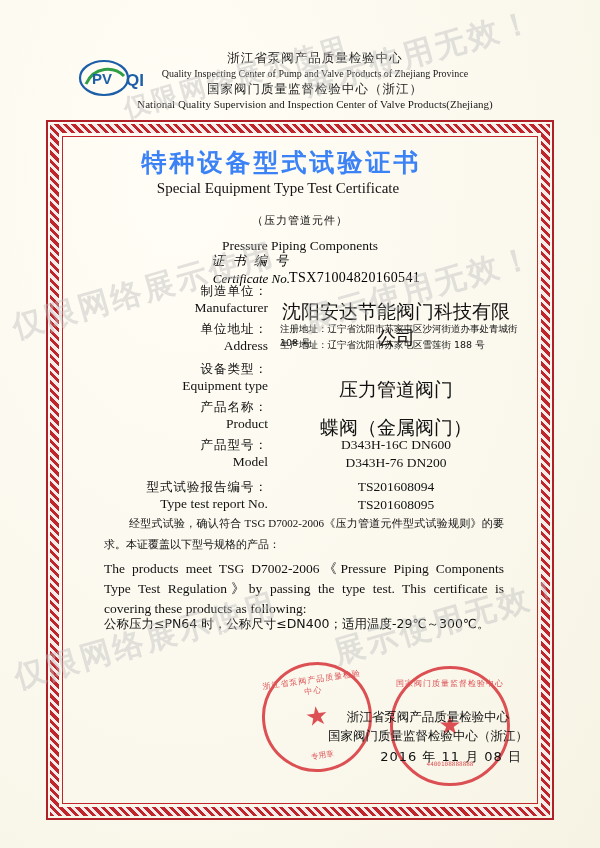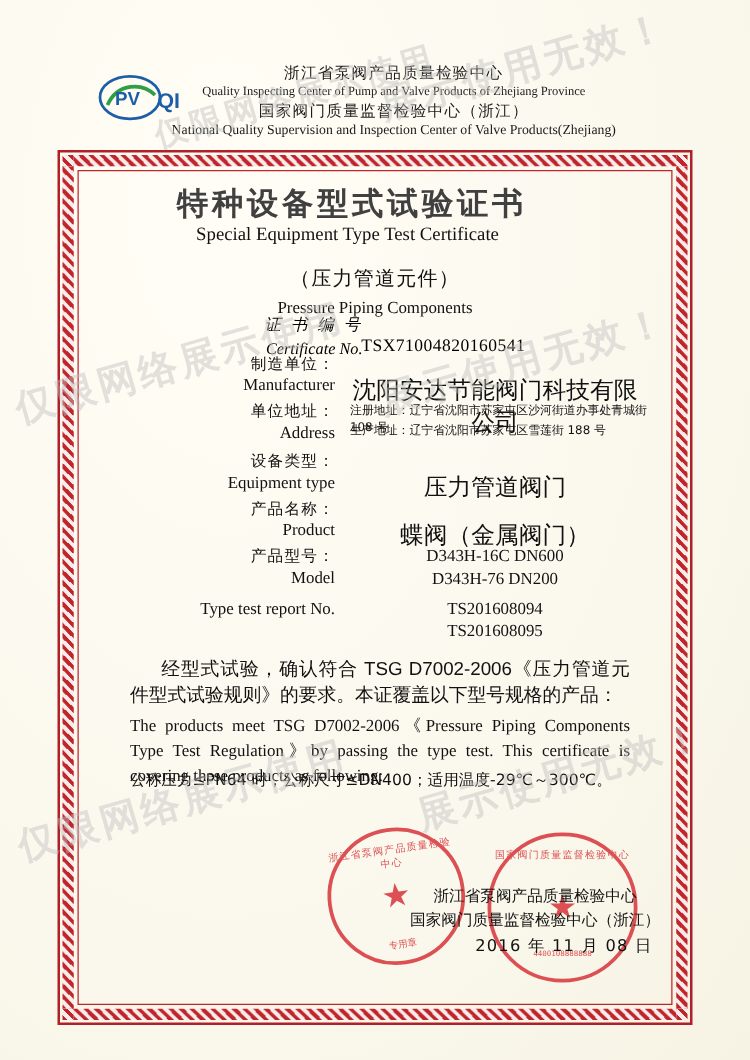--- a/index.html
+++ b/index.html
@@ -112,39 +112,39 @@
   .title-cn {
     position: absolute;
     top: 146px;
     left: 0;
     width: 563px;
     text-align: center;
     font-family: "DejaVu Sans", sans-serif;
     font-weight: bold;
     font-size: 25px;
     letter-spacing: 3px;
-    color: #404040;
+    color: #3b82f6;
   }
   .title-en {
     position: absolute;
     top: 180px;
     left: 0;
     width: 556px;
     text-align: center;
     font-size: 15px;
     color: #111;
   }
   .subtitle-cn {
     position: absolute;
     top: 213px;
     left: 0;
     width: 600px;
     text-align: center;
     font-family: "DejaVu Sans", sans-serif;
-    font-size: 16px;
+    font-size: 11px;
     letter-spacing: 1px;
     color: #111;
   }
   .subtitle-en {
     position: absolute;
     top: 238px;
     left: 0;
     width: 600px;
     text-align: center;
     font-size: 13.5px;
@@ -231,25 +231,24 @@
 
   
   .body-text {
     position: absolute;
     left: 104px;
     top: 513px;
     width: 400px;
     color: #111;
   }
   .p-cn {
-    font-family: Liberation Sans, sans-serif;
-    font-size: 15px;
+    font-family: Liberation Serif, serif;
+    font-size: 11px;
     line-height: 21px;
     text-align: justify;
-    margin-top: 12px;
   }
   .p-cn.indent { text-indent: 25px; }
   .p-en {
     font-size: 13.5px;
     line-height: 20px;
     text-align: justify;
     margin-top: 4px;
   }
   .spec-lines {
     position: absolute;
@@ -436,20 +435,21 @@
       <div class="f-label" style="top:0">
         <span class="cn">产品型号：</span>
         <span class="en">Model</span>
       </div>
       <div class="f-value centered mono" style="top:1px">D343H-16C  DN600</div>
       <div class="f-value centered mono" style="top:19px">D343H-76   DN200</div>
     </div>
 
     <div class="field" style="height:40px">
       <div class="f-label" style="top:0">
+        <span class="cn">型式试验报告编号：</span>
         <span class="en">Type test report No.</span>
       </div>
       <div class="f-value centered mono" style="top:1px">TS201608094</div>
       <div class="f-value centered mono" style="top:19px">TS201608095</div>
     </div>
 
   </div>
 
   <div class="body-text">
     <div class="p-cn indent">经型式试验，确认符合 TSG D7002-2006《压力管道元件型式试验规则》的要求。本证覆盖以下型号规格的产品：</div>

